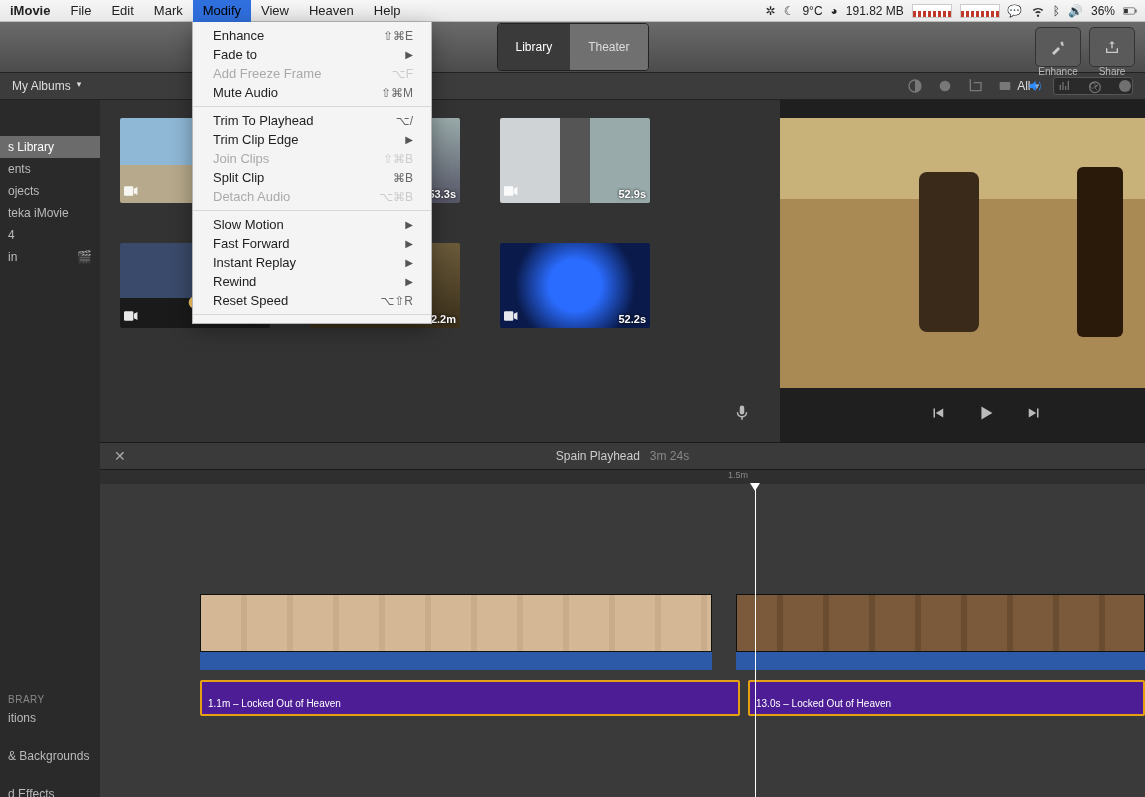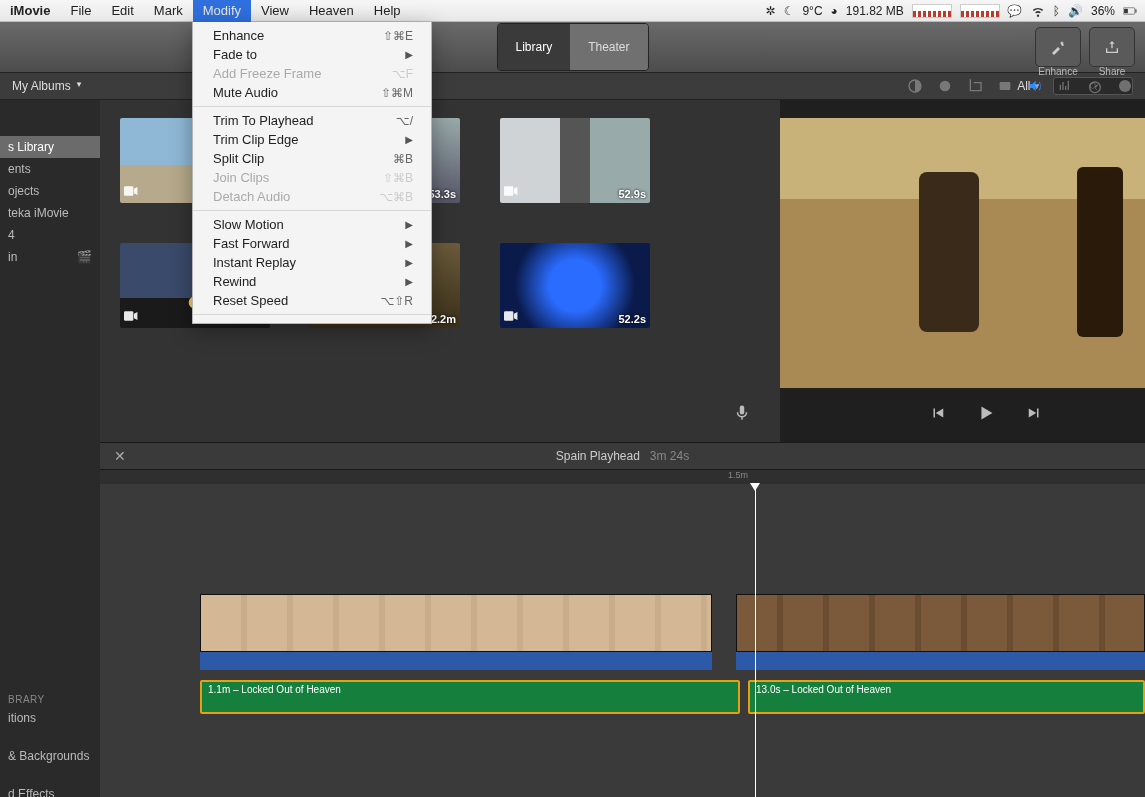--- a/index.html
+++ b/index.html
@@ -2,21 +2,21 @@
 <html><head>
 <meta charset="utf-8">
 <style>
 * { margin: 0; padding: 0; box-sizing: border-box; font-family: -apple-system, "Helvetica Neue", Arial, sans-serif; }
 body { width: 1145px; height: 797px; background: #2a2a2a; overflow: hidden; position: relative; }
 
 
 .menubar { height: 22px; background: linear-gradient(#f6f6f6,#e8e8e8); display: flex; align-items: center; font-size: 13px; color: #222; border-bottom: 1px solid #bbb; position: relative; z-index: 10; }
 .menubar .app { font-weight: bold; padding: 0 10px; }
 .menubar .mi { padding: 0 10px; height: 22px; display: flex; align-items: center; }
-.menubar .mi.active { background: #2f6fde; color: #e5e5e5; }
+.menubar .mi.active { background: #2f6fde; color: #000000; }
 .menubar .spacer { flex: 1; }
 .menubar .status { display: flex; align-items: center; gap: 8px; padding-right: 8px; font-size: 12px; }
 .menubar .status svg { width: 14px; height: 14px; }
 .mini-graph { width: 40px; height: 14px; background: #fff; border:1px solid #ccc; position: relative; }
 .mini-graph::after { content:""; position:absolute; bottom:0; left:0; right:0; height:6px; background: repeating-linear-gradient(90deg,#c0392b 0 3px,#fff 3px 5px); }
 
 
 .dropdown { position: absolute; top: 22px; left: 192px; width: 240px; background: #f4f4f4; border: 1px solid #b5b5b5; border-top:none; box-shadow: 0 6px 20px rgba(0,0,0,.35); z-index: 100; font-size: 13px; padding: 4px 0; }
 .dropdown .row { display: flex; align-items: center; height: 19px; padding: 0 18px 0 20px; color: #222; }
 .dropdown .row.disabled { color: #aaa; }
@@ -92,21 +92,21 @@
 .playhead::before{ content:""; position:absolute; top:-1px; left:-5px; width:0; height:0; border:5px solid transparent; border-top:8px solid #fff;}
 
 .timeline-body { flex:1; background:#3a3a3a; position:relative; padding-top:110px;}
 .track-v { position:absolute; left:100px; right:0; top:110px; height:58px; display:flex; gap:24px;}
 .track-v .seg1 { width:512px; height:58px; background:repeating-linear-gradient(90deg,#d4b896 0 40px,#c9ad8a 40px 46px); border:1px solid #111; position:relative;}
 .track-v .seg2 { flex:1; height:58px; background:repeating-linear-gradient(90deg,#7a5a3a 0 40px,#6a4c30 40px 46px); border:1px solid #111;}
 .wave { position:absolute; left:100px; right:0; top:168px; height:18px; display:flex; gap:24px;}
 .wave div:first-child{ width:512px; background:#2d5aa8;}
 .wave div:last-child{ flex:1; background:#2d5aa8;}
 .track-a { position:absolute; left:100px; right:0; top:196px; height:34px; display:flex; gap:8px;}
-.track-a .aclip { background:#15803d; border:2px solid #e8a013; border-radius:2px; position:relative; font-size:10px; color:#fff; padding:2px 6px;}
+.track-a .aclip { background:#4c1d95; border:2px solid #e8a013; border-radius:2px; position:relative; font-size:10px; color:#fff; padding:16px 6px;}
 .track-a .aclip:first-child{ width:540px;}
 .track-a .aclip:last-child{ flex:1;}
 
 .arrow { font-size:9px; }
 </style>
 </head>
 <body>
 
 <div class="menubar">
   <span class="app">iMovie</span>
@@ -161,27 +161,27 @@
     </div>
   <hr>
   <div class="row">
       <span class="lbl">Trim To Playhead</span>
       <span class="sc">⌥/</span>
     </div>
   <div class="row">
       <span class="lbl">Trim Clip Edge</span>
       <span class="sub">▶</span>
     </div>
-  <div class="row">
-      <span class="lbl">Split Clip</span>
-      <span class="sc">⌘B</span>
-    </div>
   <div class="row disabled">
       <span class="lbl">Join Clips</span>
       <span class="sc">⇧⌘B</span>
+    </div>
+  <div class="row">
+      <span class="lbl">Split Clip</span>
+      <span class="sc">⌘B</span>
     </div>
   <div class="row disabled">
       <span class="lbl">Detach Audio</span>
       <span class="sc">⌥⌘B</span>
     </div>
   <hr>
   <div class="row">
       <span class="lbl">Slow Motion</span>
       <span class="sub">▶</span>
     </div>

